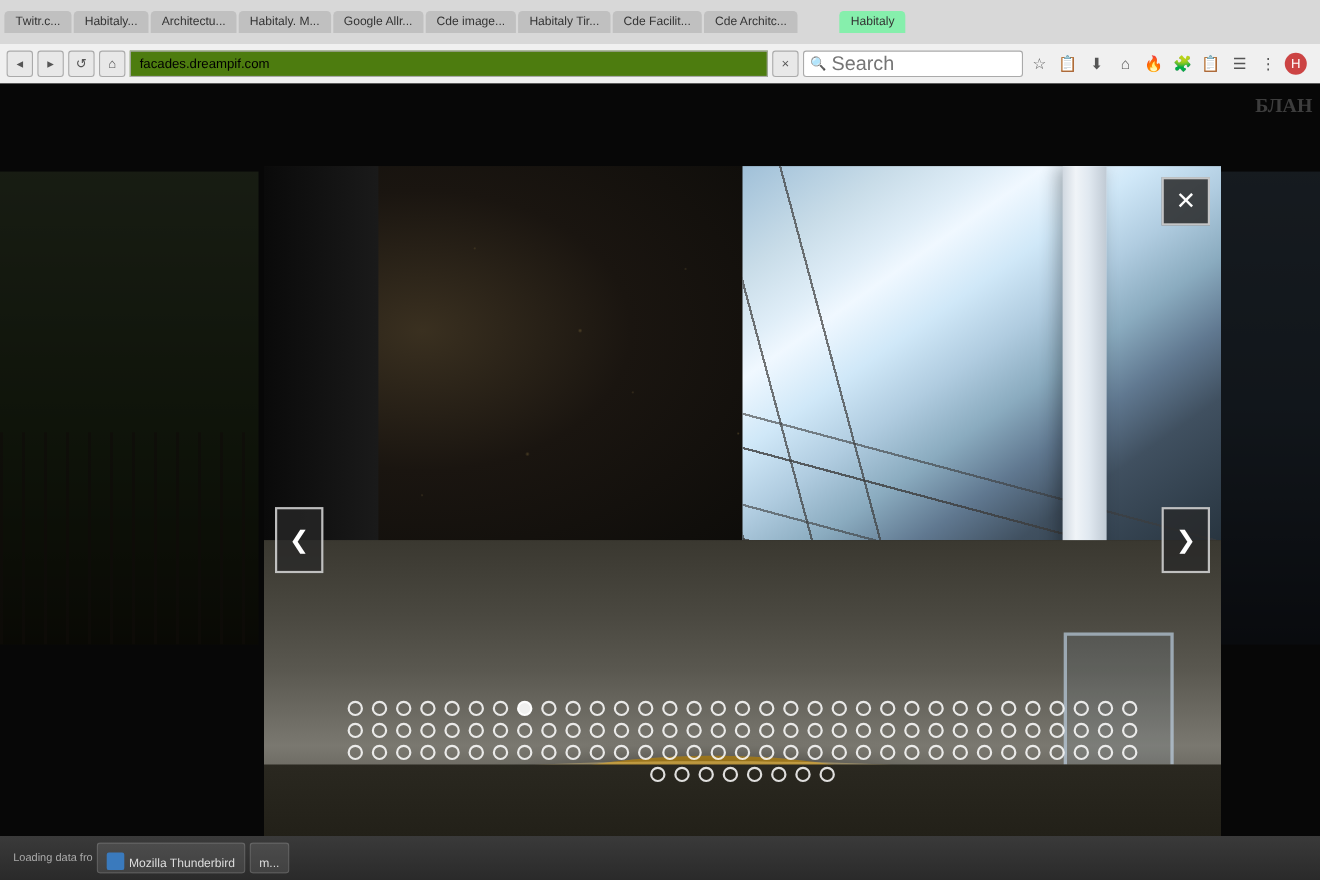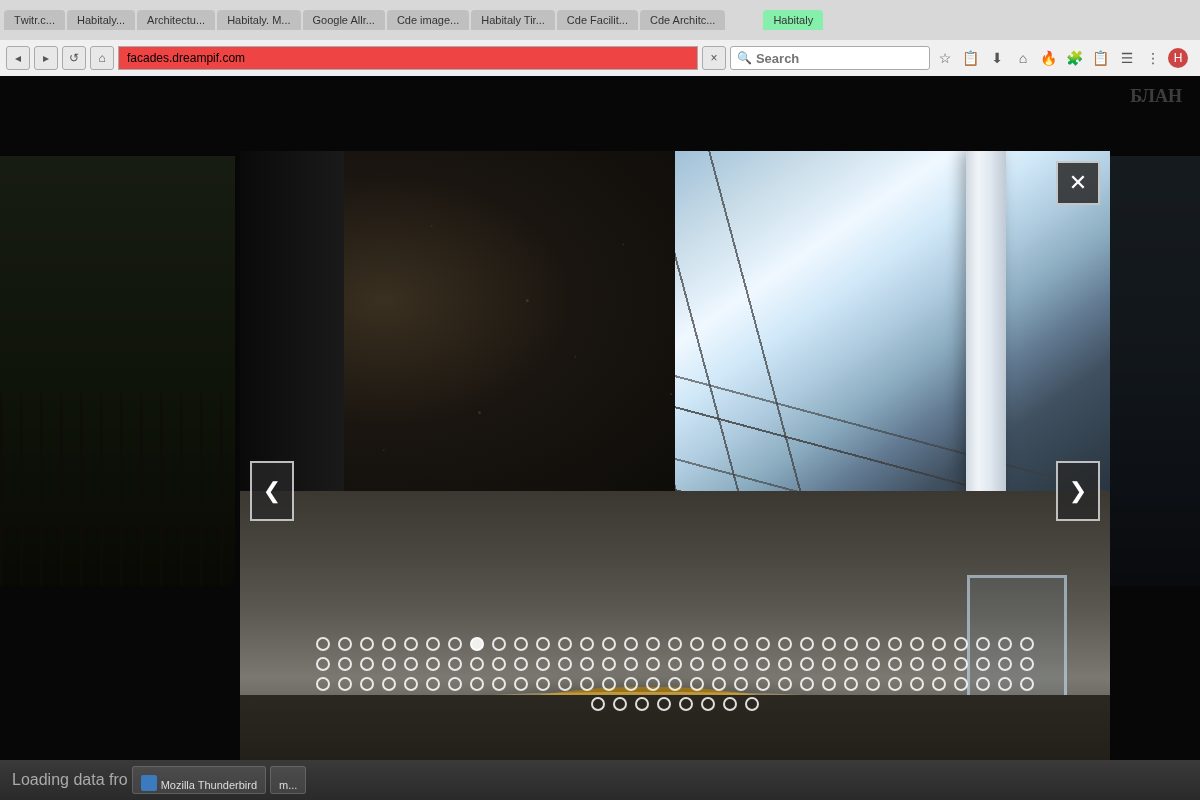--- a/index.html
+++ b/index.html
@@ -64,45 +64,44 @@
       color: #555;
     }
 
     .address-bar {
       flex: 1;
       height: 24px;
       border: 1px solid #aaa;
       border-radius: 0;
       padding: 0 8px;
       font-size: 12px;
-      background: #ef4444;
+      background: #4d7c0f;
       display: flex;
       align-items: center;
       max-width: 580px;
     }
 
     .search-bar {
       display: flex;
       align-items: center;
       border: 1px solid #aaa;
       border-radius: 3px;
       padding: 0 6px;
       height: 24px;
       background: white;
       min-width: 200px;
       gap: 4px;
     }
 
     .search-bar input {
       border: none;
       outline: none;
-      font-size: 13px;
+      font-size: 18px;
       width: 160px;
       background: transparent;
-      font-weight: bold;
     }
 
     .nav-icons {
       display: flex;
       gap: 4px;
       align-items: center;
     }
 
     .nav-icon {
       width: 22px;
@@ -419,21 +418,21 @@
 
     .taskbar-icon {
       width: 16px;
       height: 16px;
       background: #888;
       border-radius: 2px;
     }
 
     .status-bar-text {
       color: #aaa;
-      font-size: 16px;
+      font-size: 10px;
       margin-left: 4px;
     }
 
     
     .bg-scene {
       position: absolute;
       top: 0; left: 0;
       width: 100%; height: 100%;
     }
 
@@ -551,21 +550,21 @@
     </div>
   </div>
 </div>
 
 <div class="main-content">
 
   <div class="bg-scene">
     <div class="bg-people-area"></div>
     <div class="bg-right-area"></div>
 
-    <div style="position:absolute;top:10px;right:18px;color:#ccc;font-size:18px;font-weight:bold;font-family:serif;">БЛАН</div>
+    <div style="position:absolute;top:10px;right:7px;color:#ccc;font-size:18px;font-weight:bold;font-family:serif;">БЛАН</div>
   </div>
 
   <div class="bg-overlay"></div>
 
   <div class="lightbox">
 
     <div class="lightbox-image">
       <div class="arch-scene">
 
         <div class="ceiling-dark"></div>

